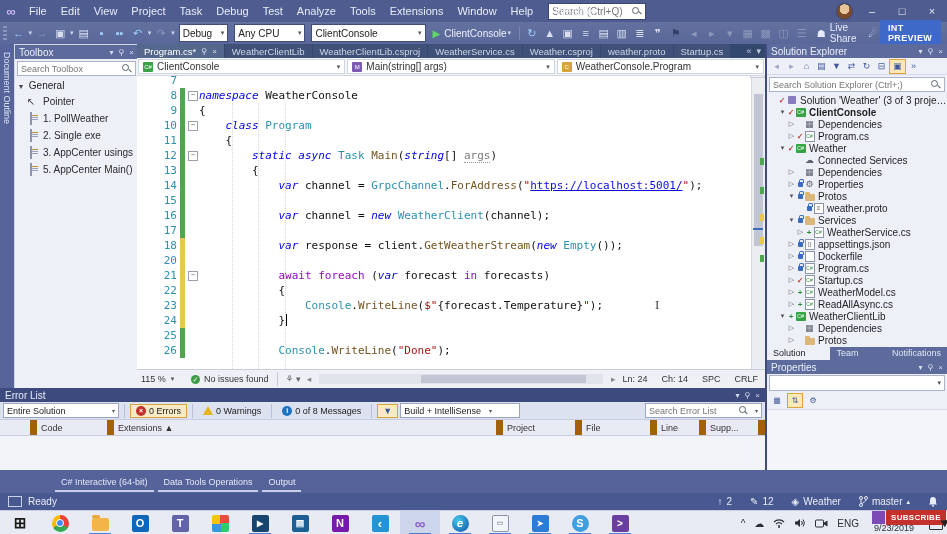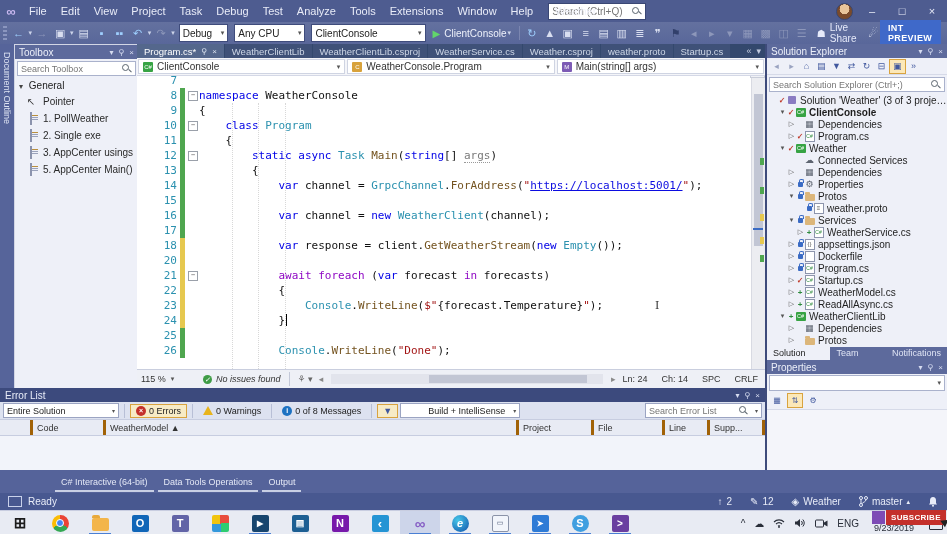--- a/index.html
+++ b/index.html
@@ -70,35 +70,35 @@
   #codelines{position:absolute;left:0;top:0;right:13px;margin-top:-3px;}
   .cl{display:flex;height:15px;align-items:stretch;font-family:"DejaVu Sans Mono",monospace;font-size:11px;line-height:15px;}
   .cl .bp{width:10px;background:#fff;flex:0 0 auto;}
   .cl .ln{width:30px;text-align:right;color:#2b91af;flex:0 0 auto;font-size:11px;}
   .cl .chg{width:5px;margin-left:3px;flex:0 0 auto;}
   .chg.g{background:#4fa64f;}
   .chg.y{background:#e6c84f;}
   .cl .outc{width:14px;flex:0 0 auto;position:relative;}
   .obox{position:absolute;left:3px;top:3px;width:8px;height:8px;border:1px solid #9aa0aa;background:#fff;color:#555;font-size:7px;line-height:7px;text-align:center;}
   .cl .code{white-space:pre;color:#111;}
-  .c-k{color:#0000e6;} .c-c{color:#8f08c4;} .c-t{color:#2b91af;}
+  .c-k{color:#0000e6;font-style:italic;} .c-c{color:#8f08c4;} .c-t{color:#2b91af;}
   .c-m{color:#74531f;} .c-s{color:#a31515;}
   .c-u{color:#0c0ce0;text-decoration:underline;}
   .c-g{color:#7a7a7a;border-bottom:1px dotted #999;}
   .caret{display:inline-block;width:1px;height:12px;background:#000;vertical-align:-2px;margin-left:1px;}
   .ibeam{display:inline-block;margin-left:52px;color:#333;font-family:"DejaVu Serif",serif;font-size:11px;}
   .iguide{position:absolute;top:27px;bottom:0;width:0;border-left:1px dotted #d8d8d8;}
   #vscroll{position:absolute;right:0;top:0;bottom:0;width:13px;background:#ecedf1;border-left:1px solid #d8dae2;}
   #vscroll .vthumb{position:absolute;left:2px;right:2px;top:6%;height:52%;background:#c2c6d4;}
   .smark{position:absolute;right:1px;width:4px;height:7px;}
   #split-handle{position:absolute;right:0;top:-11px;width:13px;height:11px;background:#f0f1f5;border:1px solid #c9cdd9;color:#555;font-size:9px;line-height:9px;text-align:center;}
   #edstatus{height:18px;background:#eef0f6;border-top:1px solid #c9cede;display:flex;align-items:center;font-size:9px;color:#333;flex:0 0 auto;}
   #edstatus .zoombox{display:flex;align-items:center;padding:0 4px;min-width:38px;}
   #edstatus .zoombox .ca{font-size:7px;margin-left:5px;color:#555;}
-  .healthok{display:flex;align-items:center;margin-left:20px;font-style:italic;}
+  .healthok{display:flex;align-items:center;margin-left:8px;}
   .okdot{width:9px;height:9px;border-radius:50%;background:#3f9c46;color:#fff;font-size:7px;line-height:9px;text-align:center;margin-right:4px;}
   #hscroll{flex:1;height:10px;margin:0 8px;background:#e2e4ec;position:relative;}
   #hscroll .hthumb{position:absolute;left:36%;width:58%;top:1px;bottom:1px;background:#c2c6d4;}
   .edst{margin:0 7px;white-space:nowrap;}
 
   
   #vsplit{left:765px;top:44px;width:2px;height:426px;background:#3e4b7b;}
   #rightpanel{left:767px;top:44px;width:180px;height:426px;background:#eef0f8;display:flex;flex-direction:column;}
   #setoolbar{height:16px;display:flex;align-items:center;background:#eef0f8;border-bottom:1px solid #d6dae8;padding:0 2px;flex:0 0 auto;}
   .seic{width:15px;height:13px;display:flex;align-items:center;justify-content:center;font-size:9px;color:#41589e;}
@@ -141,21 +141,21 @@
   .elcombo .ca{font-size:6px;margin-left:8px;color:#555;}
   .elbtn{display:flex;align-items:center;font-size:9px;color:#222;padding:1px 5px;gap:3px;}
   .elbtn.hl{background:#f7ebc6;border:1px solid #d9a33f;}
   .sev{width:10px;height:10px;border-radius:50%;color:#fff;font-size:7px;line-height:10px;text-align:center;font-weight:bold;}
   .sev.err{background:#c4302b;}
   .sev.info{background:#1d72c2;}
   .warntri{width:0;height:0;border-left:5px solid transparent;border-right:5px solid transparent;border-bottom:9px solid #e8b41c;position:relative;}
   #elsearch{margin-left:auto;width:115px;height:13px;background:#fff;border:1px solid #9ba4c2;display:flex;align-items:center;}
   #elsearch input{flex:1;width:10px;border:0;outline:0;font-size:9px;padding:0 3px;background:transparent;color:#333;font-family:"Liberation Sans",sans-serif;}
   #elheaders{height:15px;display:flex;background:#e8ebf4;border-top:1px solid #c7cde0;border-bottom:1px solid #c7cde0;font-size:9px;color:#333;flex:0 0 auto;}
-  .elcol{border-right:3px solid #a16207;display:flex;align-items:center;padding:0 4px;white-space:nowrap;}
+  .elcol{border-right:7px solid #a16207;display:flex;align-items:center;padding:0 4px;white-space:nowrap;}
   #elbody{flex:1;background:#f2f4fa;}
 
   
   #bottomstrip{left:0;top:470px;width:947px;height:23px;background:#55639a;display:flex;align-items:flex-end;padding-left:55px;gap:4px;box-sizing:border-box;}
   .btab{font-size:9px;color:#e4e8f6;padding:2px 6px 3px;border-bottom:2px solid #c8cfe4;margin-bottom:1px;}
   #statusbar{left:0;top:493px;width:947px;height:17px;background:#485890;color:#e8ecf8;display:flex;align-items:center;font-size:10px;}
   #statusbar .sic{width:12px;height:9px;border:1px solid #c9d1ea;margin:0 6px 0 8px;}
   #statusbar .sp{flex:1;}
   .stitem{display:flex;align-items:center;gap:4px;margin:0 9px;white-space:nowrap;}
   .stitem svg{display:block;}
@@ -358,27 +358,27 @@
           <span>▾</span>
         </div>
       </div>
     <div id="crumbs">
         <div class="crumb">
           <span class="ci" style="background: rgb(55, 163, 68);">C#</span>
           <span>ClientConsole</span>
           <span class="ca">▾</span>
         </div>
         <div class="crumb">
+          <span class="ci" style="background: rgb(125, 91, 181);">M</span>
+          <span>Main(string[] args)</span>
+          <span class="ca">▾</span>
+        </div>
+        <div class="crumb">
           <span class="ci" style="background: rgb(216, 162, 59);">C</span>
           <span>WeatherConsole.Program</span>
-          <span class="ca">▾</span>
-        </div>
-        <div class="crumb">
-          <span class="ci" style="background: rgb(125, 91, 181);">M</span>
-          <span>Main(string[] args)</span>
           <span class="ca">▾</span>
         </div>
       </div>
     <div id="codewrap">
       <div id="codelines">
           <div class="cl">
             <span class="bp"></span>
             <span class="ln">7</span>
             <span class="chg "></span>
             <span class="outc"></span>
@@ -802,34 +802,34 @@
       </div>
       <span class="tsep" style="background:#b8bfd6"></span>
       <div class="elbtn">
         <span class="sev info">i</span>
         <span>0 of 8 Messages</span>
       </div>
       <span class="tsep" style="background:#b8bfd6"></span>
       <div class="elbtn hl">
         <span style="color:#41589e">▼</span>
       </div>
-      <div class="elcombo" style="width:112px;justify-content:flex-end">
+      <div class="elcombo" style="width:112px;justify-content:flex-start">
         <span>Build + IntelliSense</span>
           <span class="ca">▾</span>
       </div>
       <div id="elsearch">
         <input placeholder="Search Error List" style="">
         <span class="mag"></span>
         <span style="font-size:6px;color:#555;margin:0 3px">▾</span>
       </div>
     </div>
     <div id="elheaders">
         <div class="elcol" style="width: 22px;"></div>
         <div class="elcol" style="width: 62px;">Code</div>
-        <div class="elcol" style="flex: 1 1 0%;">WeatherModel ▲</div>
+        <div class="elcol" style="flex: 1 1 0%;">Extensions ▲</div>
         <div class="elcol" style="width: 64px;">Project</div>
         <div class="elcol" style="width: 60px;">File</div>
         <div class="elcol" style="width: 34px;">Line</div>
         <div class="elcol" style="width: 44px;">Supp...</div>
       </div>
     <div id="elbody"></div>
   </section>
 
   <div id="bottomstrip" class="abs">
       <span class="btab">C# Interactive (64-bit)</span>

